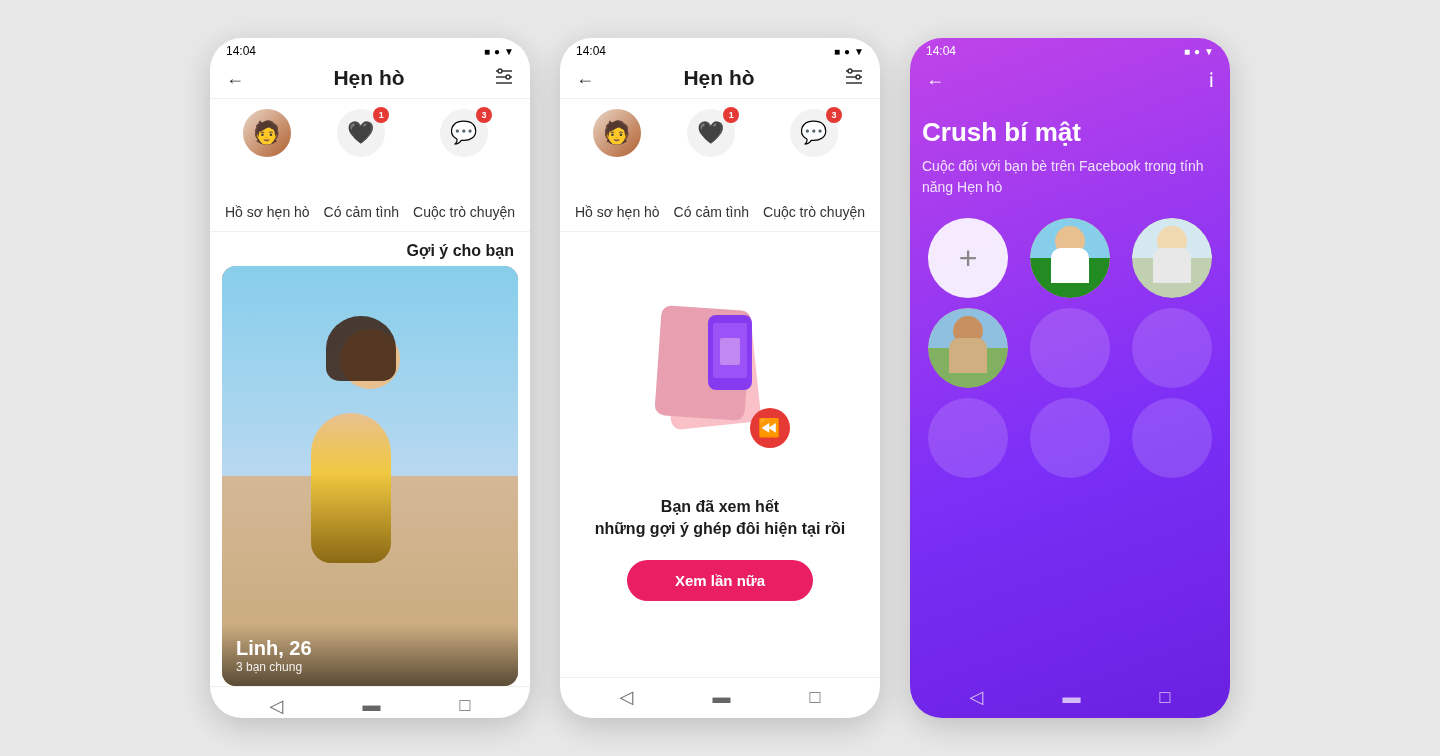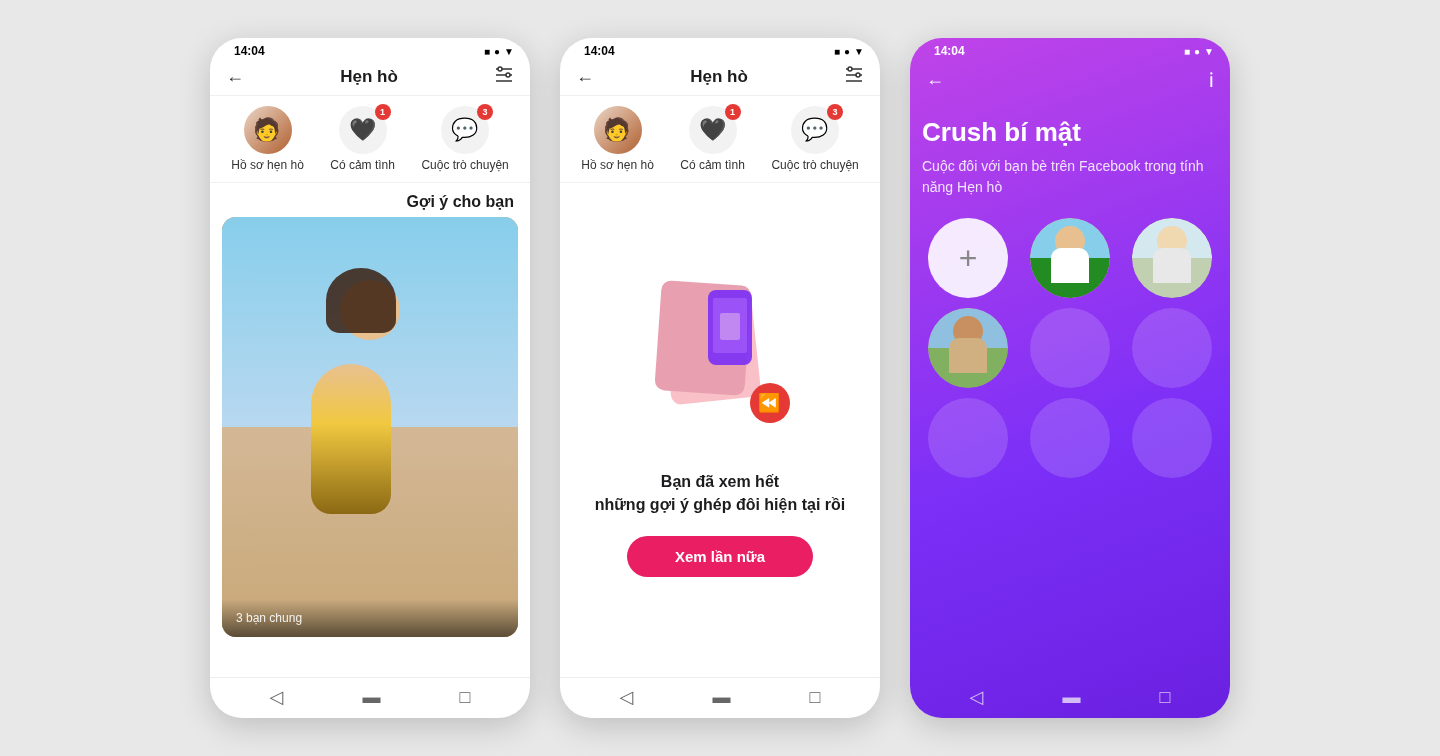--- a/index.html
+++ b/index.html
@@ -33,34 +33,34 @@
 
     
     .status-bar {
       display: flex;
       justify-content: space-between;
       align-items: center;
       padding: 6px 16px 2px;
       font-size: 11px;
       font-weight: 600;
     }
-    .status-bar .time { font-size: 12px; font-weight: 700; margin-left: 8px; }
+    .status-bar .time { font-size: 12px; font-weight: 400; }
     .status-icons { display: flex; gap: 4px; align-items: center; }
     .status-icons span { font-size: 10px; }
 
     
     .top-nav {
       display: flex;
       align-items: center;
       justify-content: space-between;
       padding: 6px 16px 8px;
       border-bottom: 1px solid #f0f0f0;
     }
     .top-nav .nav-title {
-      font-size: 17px;
+      font-size: 21px;
       font-weight: 700;
       color: #1c1c1e;
     }
     .top-nav .nav-icon {
       font-size: 18px;
       color: #333;
       cursor: pointer;
     }
     .top-nav-purple .nav-icon { color: #fff; }
 
@@ -100,21 +100,21 @@
       color: #fff;
       font-size: 9px;
       font-weight: 700;
       border-radius: 50%;
       width: 16px;
       height: 16px;
       display: flex;
       align-items: center;
       justify-content: center;
     }
-    .tab-label { font-size: 12px; color: #333; text-align: center; line-height: 1.2; }
+    .tab-label { font-size: 14px; color: #333; text-align: center; line-height: 1.2; margin-top: 43px; }
 
     
     .section-label {
       padding: 10px 16px 6px;
       font-size: 16px;
       font-weight: 700;
       color: #1c1c1e;
       text-align: right;
     }
 
@@ -361,20 +361,21 @@
   <div class="profile-card">
     <div class="woman-silhouette">
 
       <div style="position:absolute;top:0;left:0;right:0;height:50%;background:linear-gradient(180deg,#87ceeb 0%,#b8d8f0 100%);"></div>
       <div style="position:absolute;bottom:0;left:0;right:0;height:50%;background:linear-gradient(180deg,#d4b896 0%,#c8a878 100%);"></div>
       <div style="position:absolute;top:15%;left:50%;transform:translateX(-50%);width:60px;height:60px;background:#e8c090;border-radius:50%;"></div>
       <div style="position:absolute;top:35%;left:30%;width:80px;height:150px;background:linear-gradient(180deg,#e8c090 0%,#f0c840 40%,#8B6914 100%);border-radius:40px 40px 20px 20px;"></div>
       <div style="position:absolute;top:12%;left:35%;width:70px;height:65px;background:#3a2010;border-radius:50% 50% 20% 20%;opacity:0.85;"></div>
     </div>
     <div class="profile-info">
+      <div class="profile-name">Linh, 26</div>
       <div class="profile-mutual">3 bạn chung</div>
     </div>
   </div>
 
   <div class="bottom-nav">
     <span class="bottom-nav-item">◁</span>
     <span class="bottom-nav-item">▬</span>
     <span class="bottom-nav-item">□</span>
   </div>
 </div>

